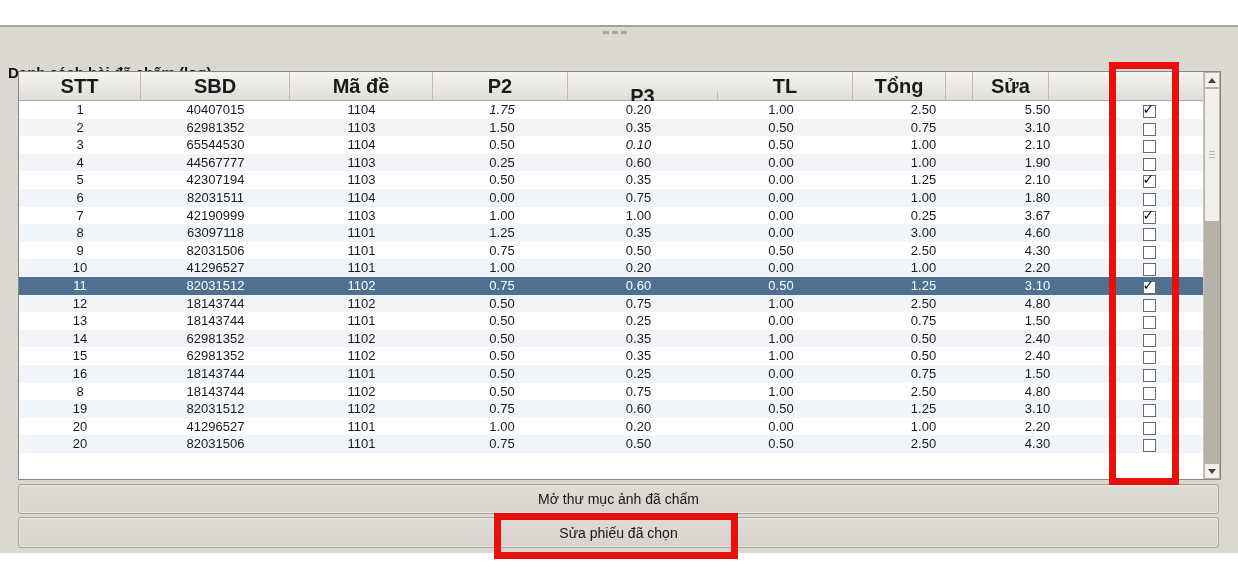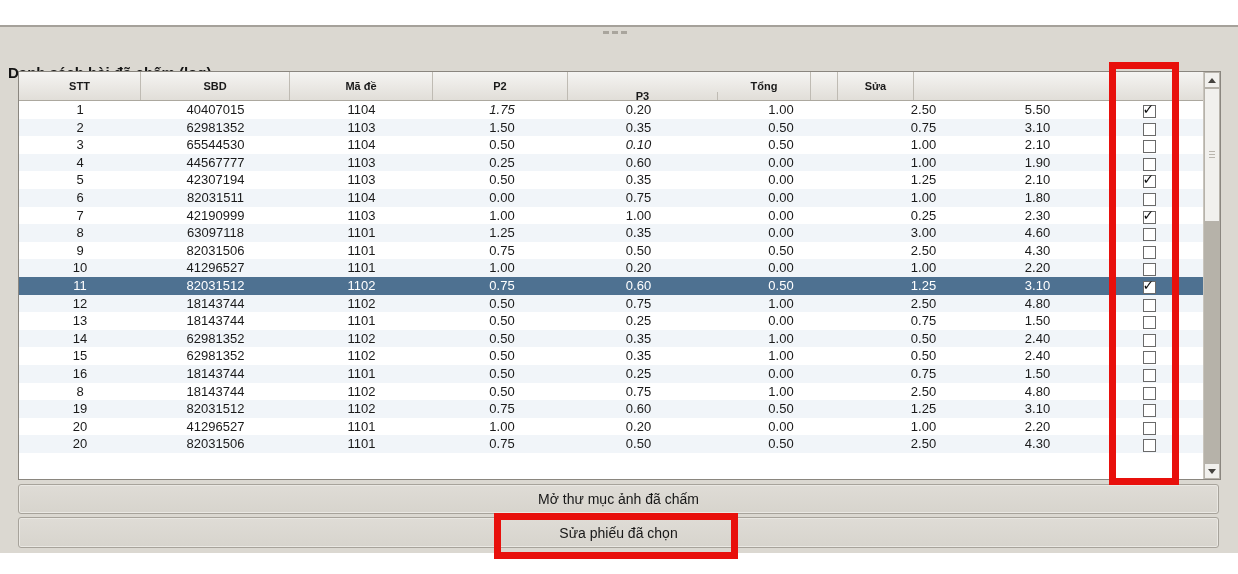--- a/index.html
+++ b/index.html
@@ -12,21 +12,21 @@
   .splitter-grip span{display:block;width:6px;height:3px;background:#a9a59d;}
 
   .section-title{position:absolute;left:8px;top:37px;font-size:15px;font-weight:bold;color:#141414;}
 
   .table-widget{position:absolute;left:18px;top:71px;width:1203px;height:409px;background:#ffffff;
     border:1px solid #8a867f;box-sizing:border-box;display:flex;}
   .grid{flex:1 1 auto;display:flex;flex-direction:column;overflow:hidden;}
   .thead{display:flex;height:29px;flex:none;background:linear-gradient(#f5f4f2,#e1ded8);
     border-bottom:1px solid #aca89f;box-sizing:border-box;}
   .th{box-sizing:border-box;flex:none;border-right:1px solid #bfbbb3;display:flex;align-items:center;
-    justify-content:center;font-size:11px;font-weight:bold;color:#1a1a1a;}
+    justify-content:center;font-size:20px;font-weight:bold;color:#1a1a1a;}
   .th:last-child{border-right:none;}
   .tbody{flex:1 1 auto;background:#ffffff;}
   .tr{display:flex;height:17.6px;color:#1a1a1a;}
   .tr:nth-child(even){background:#f1f5f9;}
   .tr.selected{background:#4e7191;color:#ffffff;}
   .td{flex:none;text-align:center;font-size:13px;line-height:17.6px;overflow:hidden;white-space:nowrap;}
 
   .checkbox{display:inline-block;width:11px;height:11px;border:1px solid #6a6a6a;background:#ffffff;
     position:relative;vertical-align:middle;margin-top:2px;}
   .checkbox.checked::after{content:"\2713";position:absolute;left:-1px;top:-5px;font-size:14px;
@@ -72,20 +72,21 @@
   </div>
 
   <div class="table-widget">
     <div class="grid">
       <div class="thead">
           <div class="th" style="width: 122px;">STT</div>
           <div class="th" style="width: 149px;">SBD</div>
           <div class="th" style="width: 143px;">Mã đề</div>
           <div class="th" style="width: 135px;">P2</div>
           <div class="th" style="width: 150px; margin-top: 20px;">P3</div>
+          <div class="th" style="width: 135px;">TL</div>
           <div class="th" style="width: 93px; text-align: right;">Tổng</div>
           <div class="th" style="width: 27px;"></div>
           <div class="th" style="width: 76px;">Sửa</div>
           <div class="th" style="width: 16px;"></div>
         </div>
       <div class="tbody">
           <div class="tr">
             <div class="td" style="width: 122px;">1</div>
             <div class="td" style="width: 149px;">40407015</div>
             <div class="td" style="width: 143px;">1104</div>
@@ -164,21 +165,21 @@
             <div class="td" style="width: 16px;"></div>
           </div>
           <div class="tr">
             <div class="td" style="width: 122px;">7</div>
             <div class="td" style="width: 149px;">42190999</div>
             <div class="td" style="width: 143px;">1103</div>
             <div class="td" style="width: 138px;">1.00</div>
             <div class="td" style="width: 135px;">1.00</div>
             <div class="td" style="width: 150px;">0.00</div>
             <div class="td" style="width: 135px;">0.25</div>
-            <div class="td" style="width: 93px;">2.30</div>
+            <div class="td" style="width: 93px;">3.67</div>
             <div class="td" style="width: 27px;"></div>
             <div class="td" style="width: 76px;"><span class="checkbox checked"></span></div>
             <div class="td" style="width: 16px;"></div>
           </div>
           <div class="tr">
             <div class="td" style="width: 122px;">8</div>
             <div class="td" style="width: 149px;">63097118</div>
             <div class="td" style="width: 143px;">1101</div>
             <div class="td" style="width: 138px;">1.25</div>
             <div class="td" style="width: 135px;">0.35</div>

